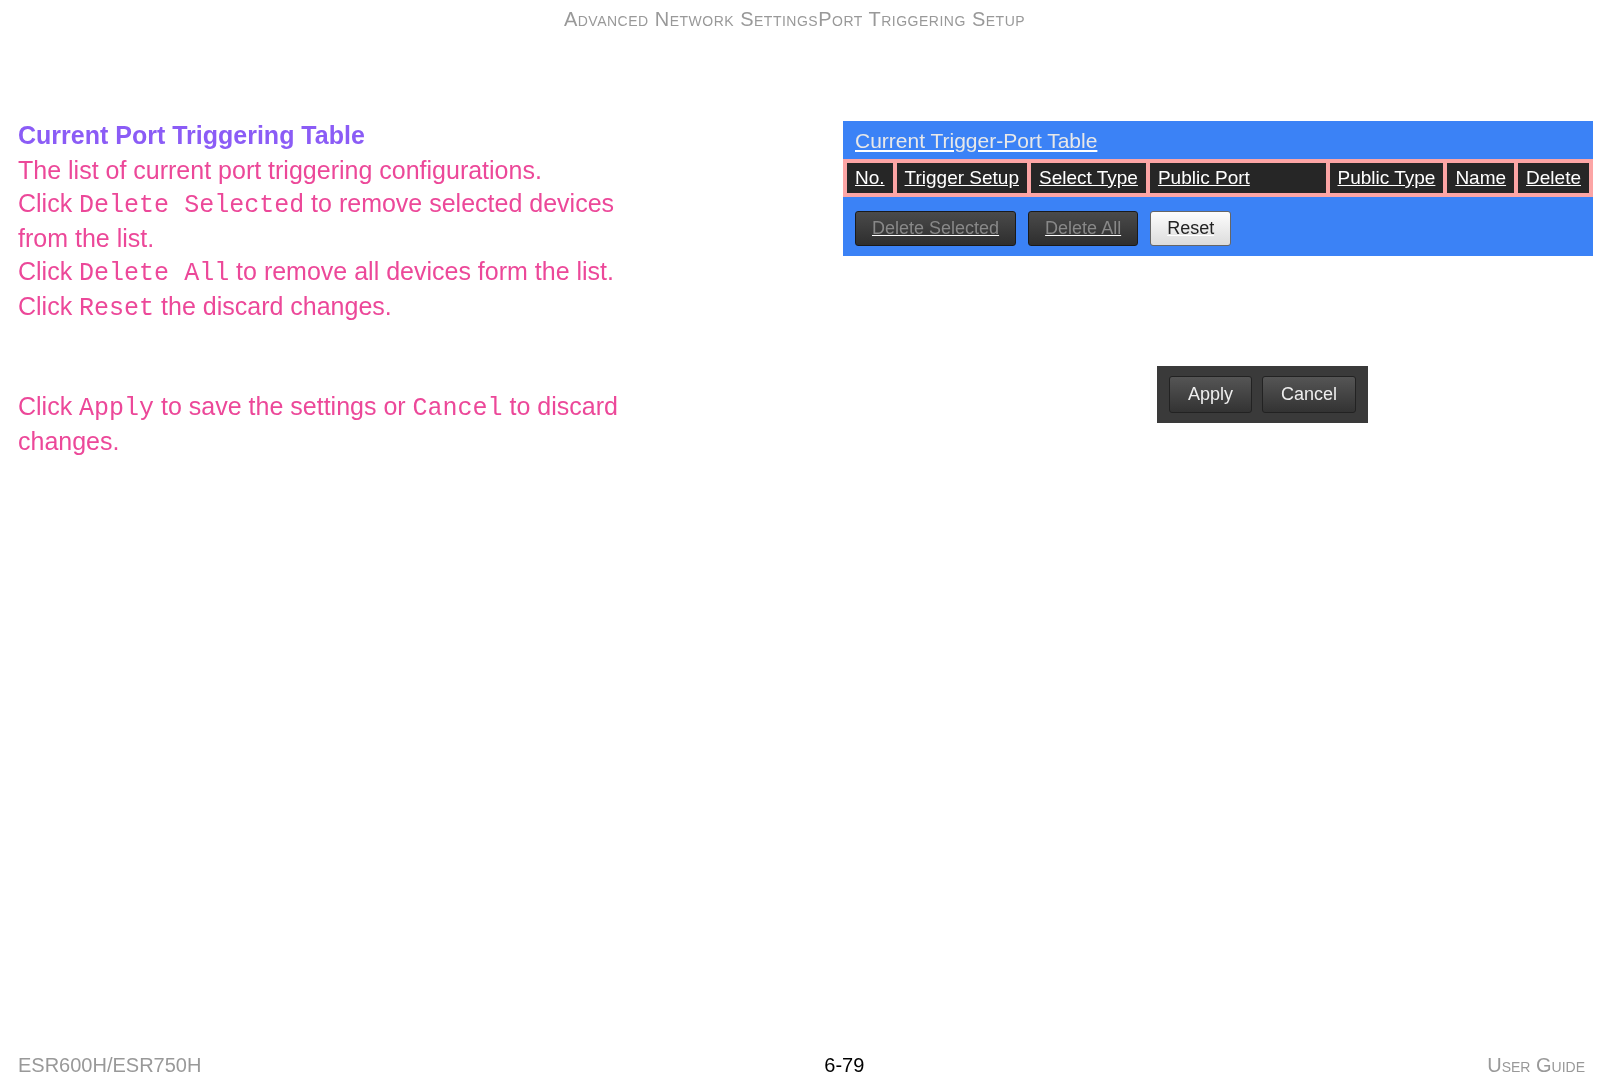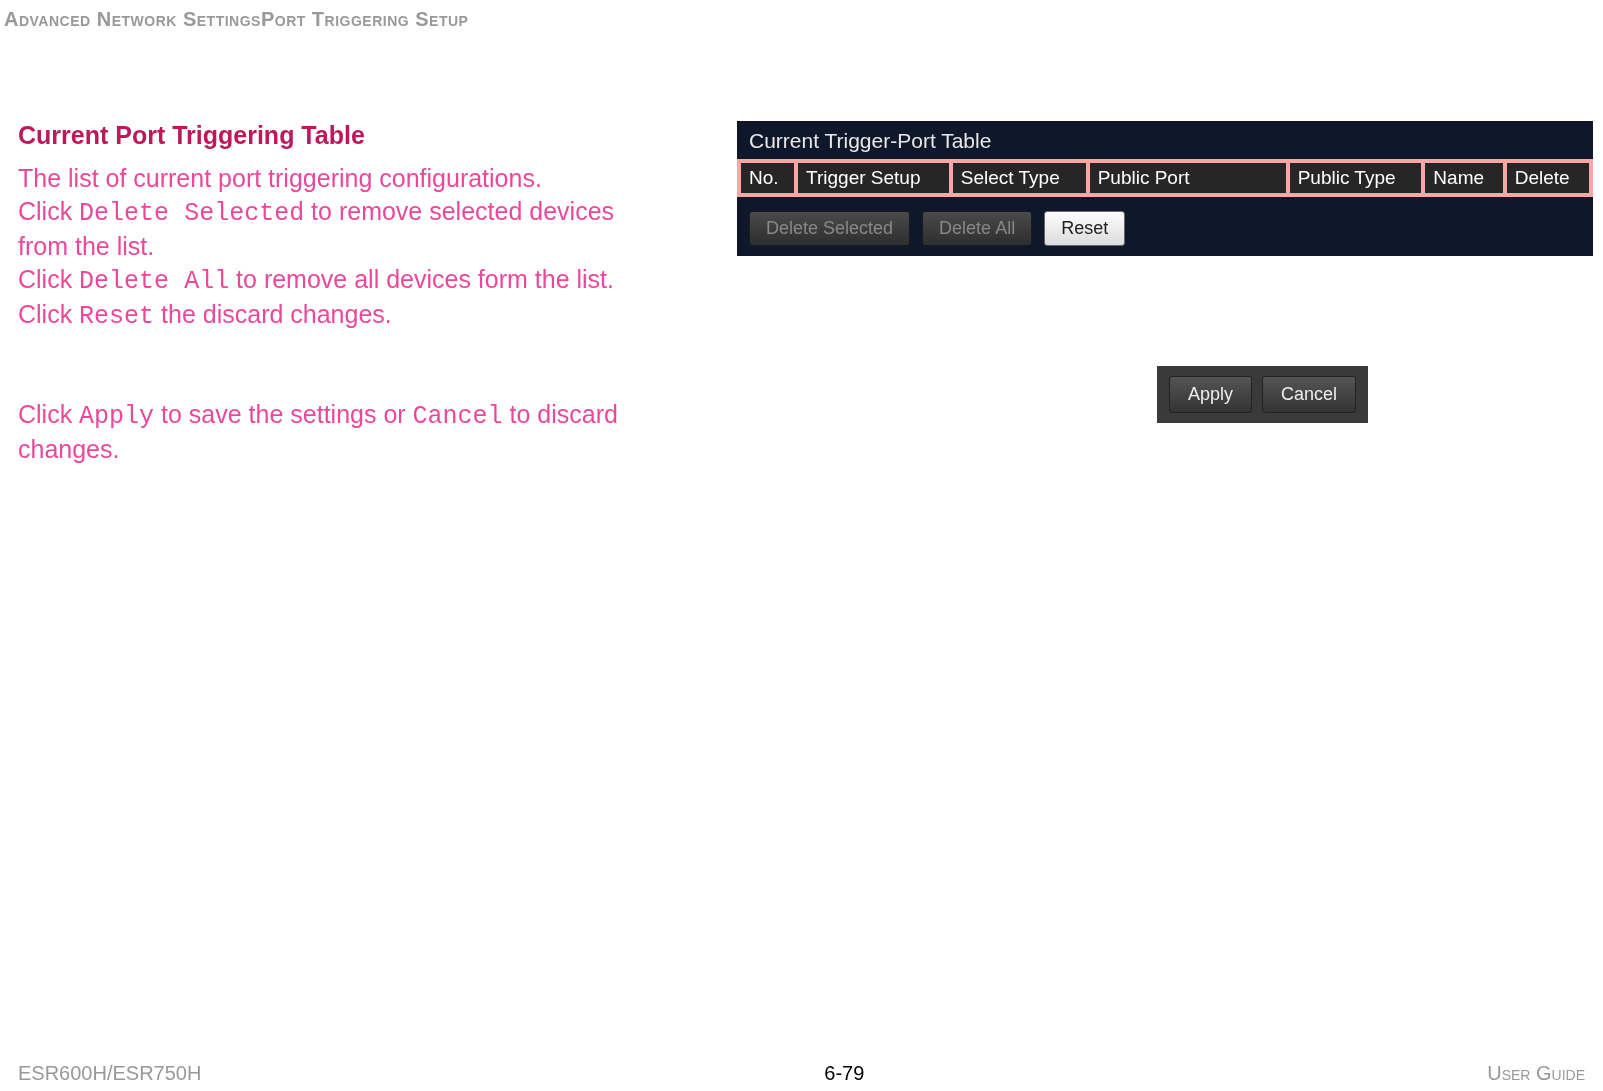--- a/index.html
+++ b/index.html
@@ -10,63 +10,63 @@
     body {
       font-family: Arial, Helvetica, sans-serif;
       background: #ffffff;
       width: 1603px;
       height: 1091px;
       position: relative;
       color: #555;
     }
     .header {
       display: flex;
-      justify-content: flex-start;
+      justify-content: center;
       padding: 8px 18px 0 4px;
       font-variant: small-caps;
       font-size: 20px;
       color: #999;
       letter-spacing: 0.5px;
-      font-weight: bold;
     }
     .content {
       display: flex;
       padding: 90px 10px 0 18px;
       gap: 20px;
     }
     .left-col {
       width: 640px;
     }
     .right-col {
       flex: 1;
       position: relative;
     }
     .section-title {
       font-weight: bold;
       font-size: 25px;
-      color: #be185d;
-      margin-bottom: 12px;
+      color: #8b5cf6;
+      margin-bottom: 4px;
     }
     .body-text {
       font-size: 25px;
       color: #ec4899;
       line-height: 1.3;
     }
     .mono {
       font-family: "Courier New", Courier, monospace;
     }
     .second-block {
       margin-top: 64px;
     }
     .router-table-panel {
-      background: #0f172a;
+      background: #3b82f6;
       color: #fff;
       font-family: Arial, sans-serif;
-      width: 856px;
+      width: 750px;
       margin-left: auto;
+      text-decoration: underline;
     }
     .panel-title {
       font-size: 21px;
       color: #e8e8e8;
       padding: 8px 12px 6px 12px;
     }
     .router-table {
       width: 100%;
       border-collapse: collapse;
     }
@@ -113,21 +113,21 @@
     }
     .apply-cancel-panel .ui-button {
       background: linear-gradient(#555, #333);
       color: #eee;
       border: 1px solid #222;
       padding: 7px 18px;
       font-size: 18px;
     }
     .footer {
       position: absolute;
-      bottom: 6px;
+      bottom: 14px;
       left: 0;
       right: 0;
       display: flex;
       justify-content: space-between;
       padding: 0 18px;
       font-variant: small-caps;
       font-size: 20px;
       color: #999;
     }
     .footer .center {

